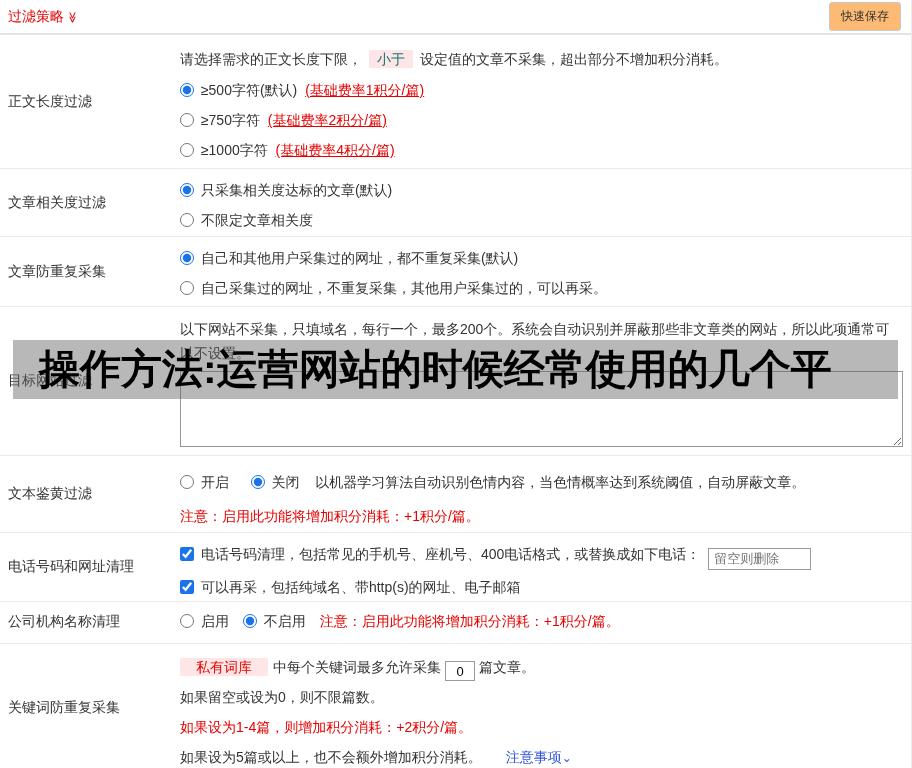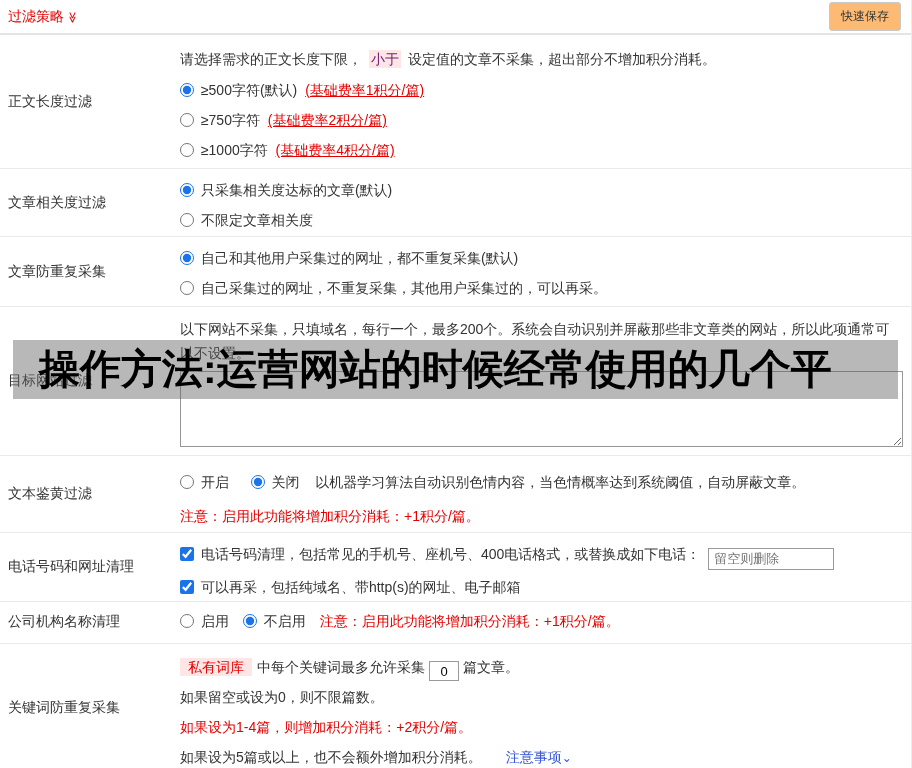--- a/index.html
+++ b/index.html
@@ -44,34 +44,34 @@
   .desc { line-height:24px; margin-bottom:4px; }
   .opt-line { line-height:30px; white-space:nowrap; }
   .line { line-height:30px; white-space:nowrap; }
   .line28 { line-height:28px; white-space:nowrap; }
 
   input[type=radio], input[type=checkbox] {
     accent-color:#1a73e8; vertical-align:-2px; margin-right:3px; width:14px; height:14px;
   }
   label { cursor:pointer; }
 
-  .hl-red { color:#701a75; background:#ffe6e6; padding:1px 2px; margin:0 7px; }
-  .hl-red2 { color:#e60000; background:#ffe6e6; padding:1px 8px; margin-right:5px; }
+  .hl-red { color:#0f766e; background:#ffe6e6; padding:1px 8px; margin:0 7px; }
+  .hl-red2 { color:#e60000; background:#ffe6e6; padding:1px 16px; margin-right:5px; }
   .red { color:#e60000; }
   .red-u { color:#e60000; text-decoration:underline; margin-left:4px; }
   .gap { display:inline-block; width:14px; }
 
   textarea.site-box {
     display:block; margin-top:6px; width:100%; height:76px;
     border:1px solid #969696; overflow-y:scroll; resize:both;
     font-family:inherit; font-size:13px; padding:2px 4px; background:#fff;
   }
 
   input.phone-box {
-    width:126px; height:22px; border:1px solid #9a9a9a; padding:1px 5px;
+    width:103px; height:22px; border:1px solid #9a9a9a; padding:1px 5px;
     font-family:inherit; font-size:13px; vertical-align:-4px; margin-left:4px;
   }
   input.count-box {
     width:30px; height:20px; border:1px solid #9a9a9a; text-align:center;
     font-family:inherit; font-size:13px; vertical-align:-4px; margin:0 4px;
   }
 
   .blue-link { color:#3355d8; cursor:pointer; margin-left:24px; }
   .blue-chev { color:#3355d8; font-size:12px; }
 

